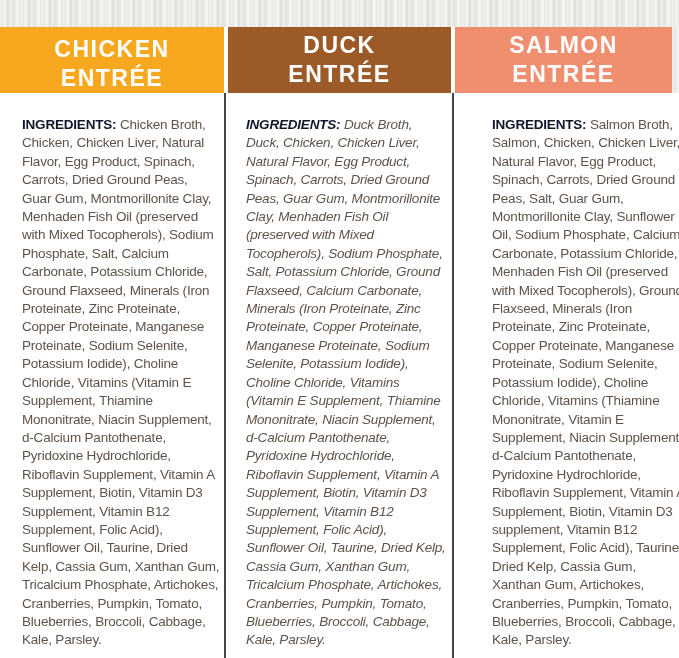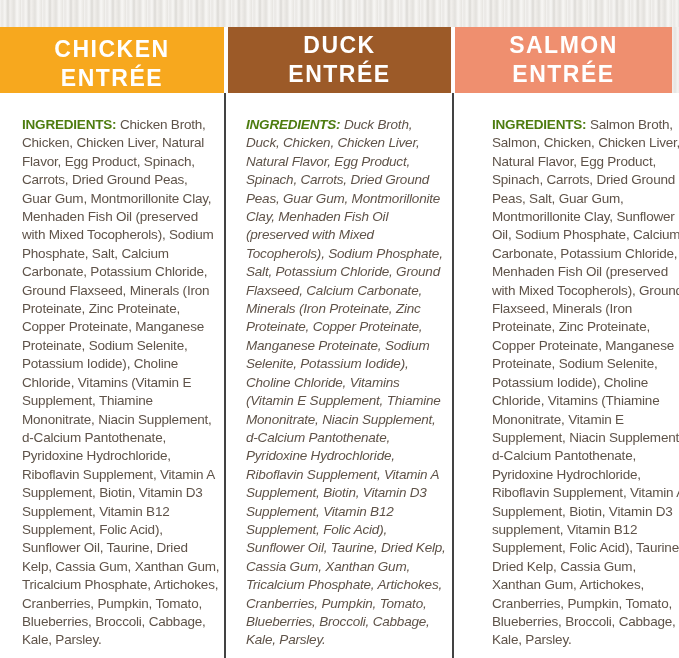--- a/index.html
+++ b/index.html
@@ -62,21 +62,21 @@
     font-size: 13.5px;
     line-height: 18.4px;
     letter-spacing: -0.2px;
     color: #5f5349;
   }
   .ing-col-1 { left: 22px;  width: 198px; }
   .ing-col-2 { left: 246px; width: 200px; font-style: italic; }
   .ing-col-3 { left: 492px; width: 196px; }
   .ing-label {
     font-weight: bold;
-    color: #4d7c0f;
+    color: #0f172a;
   }
 </style>
 </head>
 <body>
 
 <div class="stage">
 
   <div class="wood"></div>
   <div class="wood-right"></div>
 

